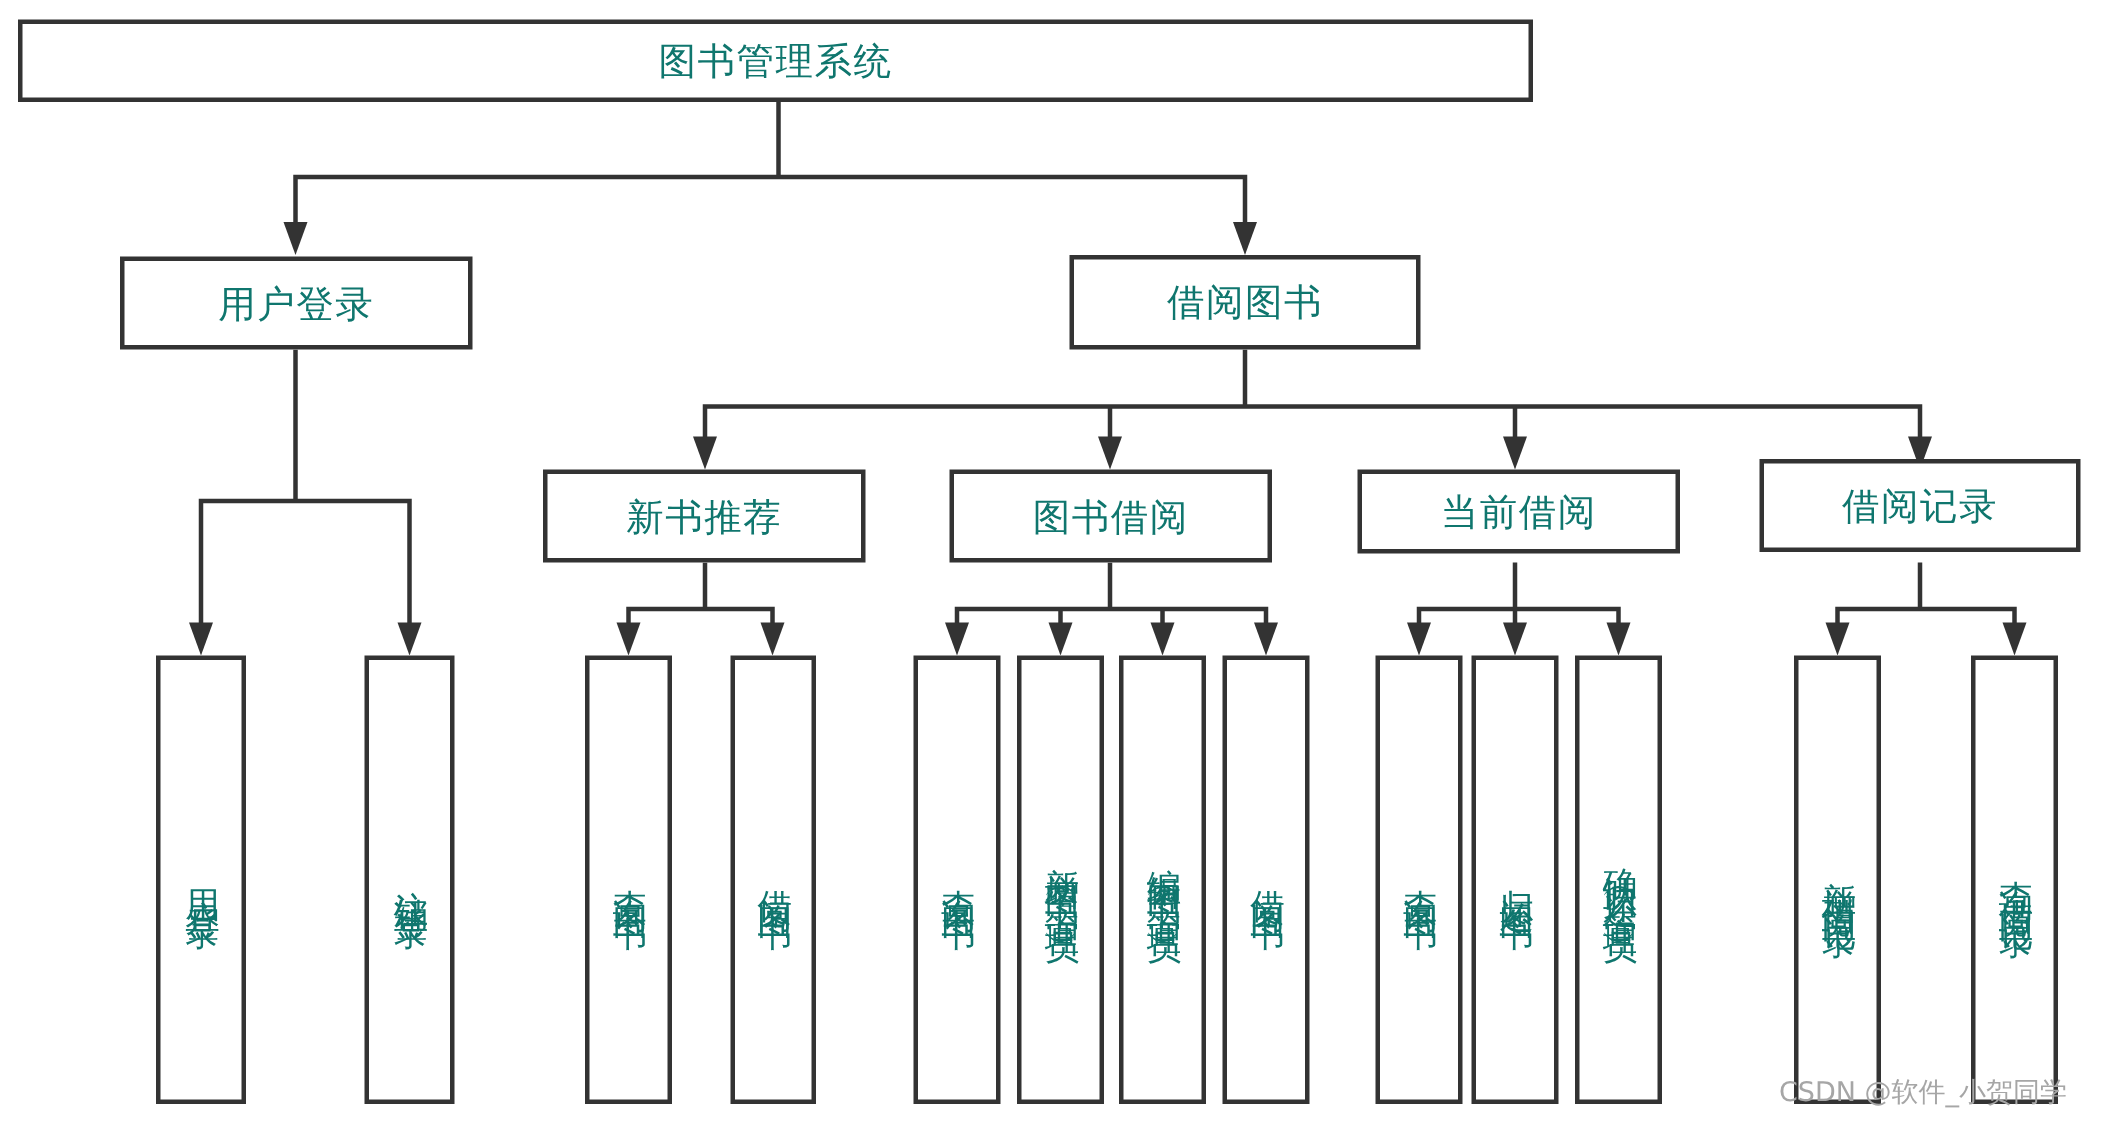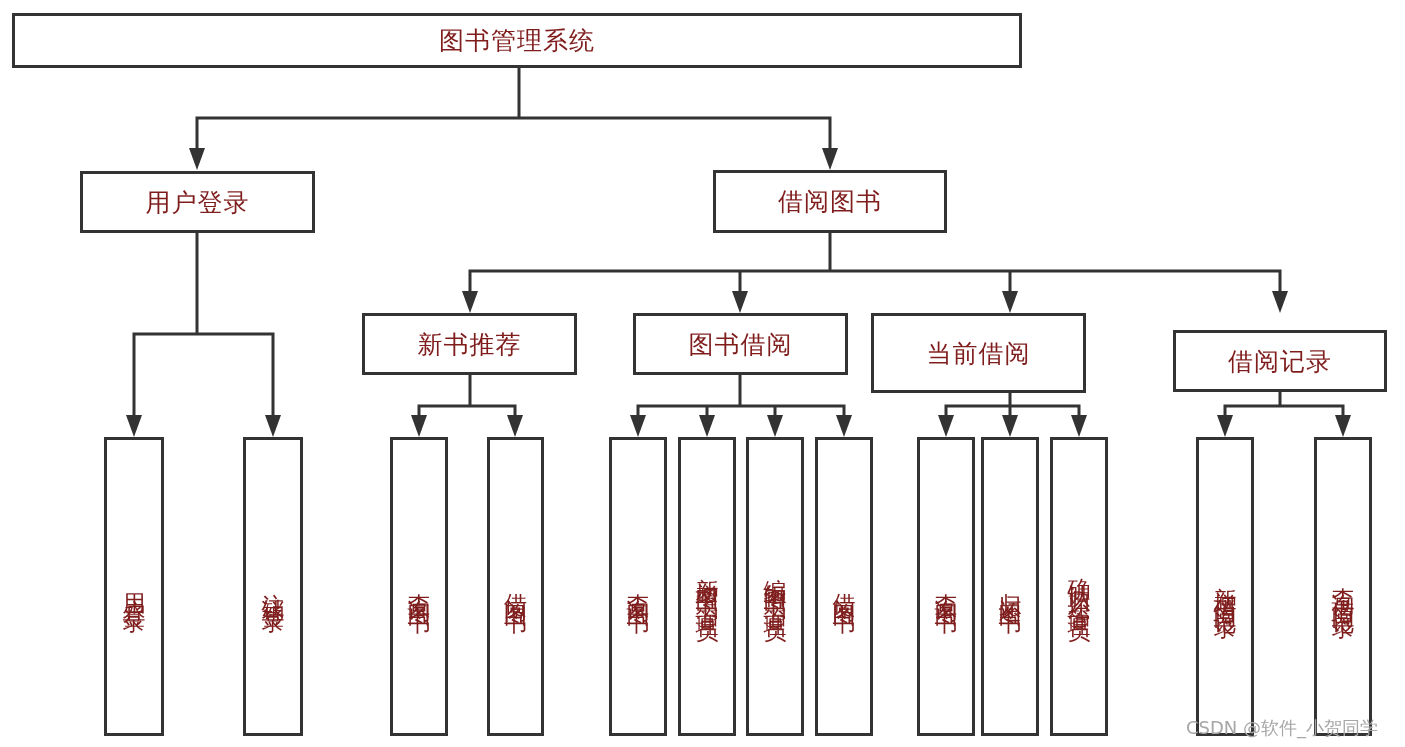--- a/index.html
+++ b/index.html
@@ -10,21 +10,21 @@
     font-family:"DejaVu Sans","Liberation Sans",sans-serif;
     overflow:hidden;
   }
   svg.wires{position:absolute;left:0;top:0;z-index:1;}
   .box{
     position:absolute;
     box-sizing:border-box;
     border:3px solid #333333;
     background:#ffffff;
     display:flex;align-items:center;justify-content:center;
-    color:#7f1d1d;
+    color:#0f766e;
     z-index:2;
   }
   .box.h span{
     font-size:25px;
     letter-spacing:1px;
     white-space:nowrap;
   }
   .box.v span{
     writing-mode:vertical-rl;
     font-size:23px;
@@ -89,24 +89,24 @@
   <div class="box h" style="left:713px;top:170px;width:234px;height:63px">
     <span>借阅图书</span>
   </div>
 
   <div class="box h" style="left:633px;top:313px;width:215px;height:62px">
     <span>图书借阅</span>
   </div>
   <div class="box h" style="left:362px;top:313px;width:215px;height:62px">
     <span>新书推荐</span>
   </div>
-  <div class="box h" style="left:871px;top:313px;width:215px;height:80px">
+  <div class="box h" style="left:905px;top:313px;width:215px;height:56px">
     <span>当前借阅</span>
   </div>
-  <div class="box h" style="left:1173px;top:330px;width:214px;height:62px">
+  <div class="box h" style="left:1173px;top:306px;width:214px;height:62px">
     <span>借阅记录</span>
   </div>
 
   <div class="box v" style="left:104px;top:437px;width:60px;height:299px">
     <span>用户登录</span>
   </div>
   <div class="box v" style="left:243px;top:437px;width:60px;height:299px">
     <span>注销登录</span>
   </div>
 

